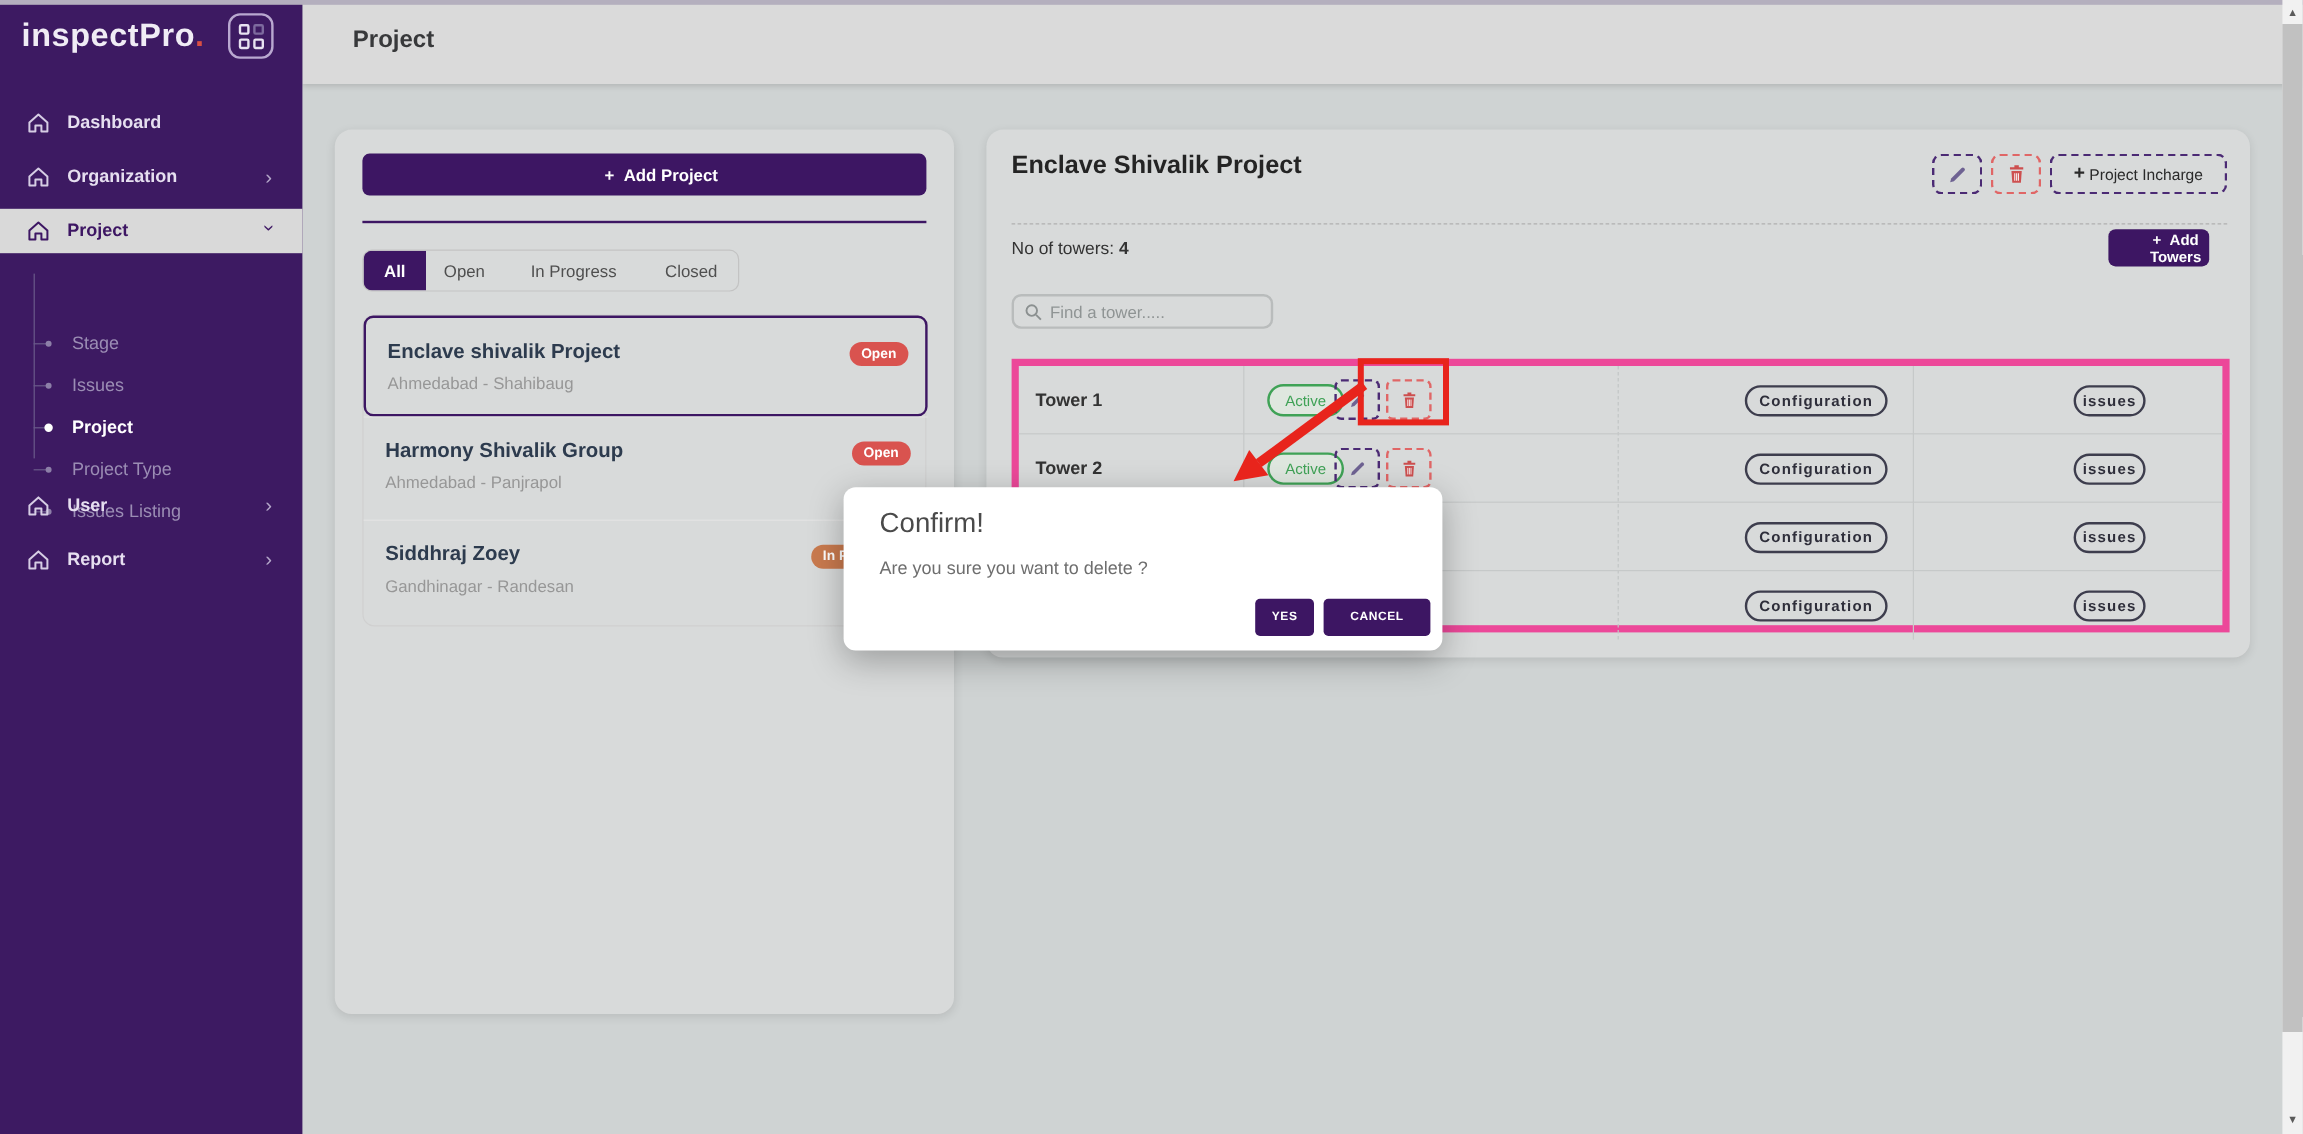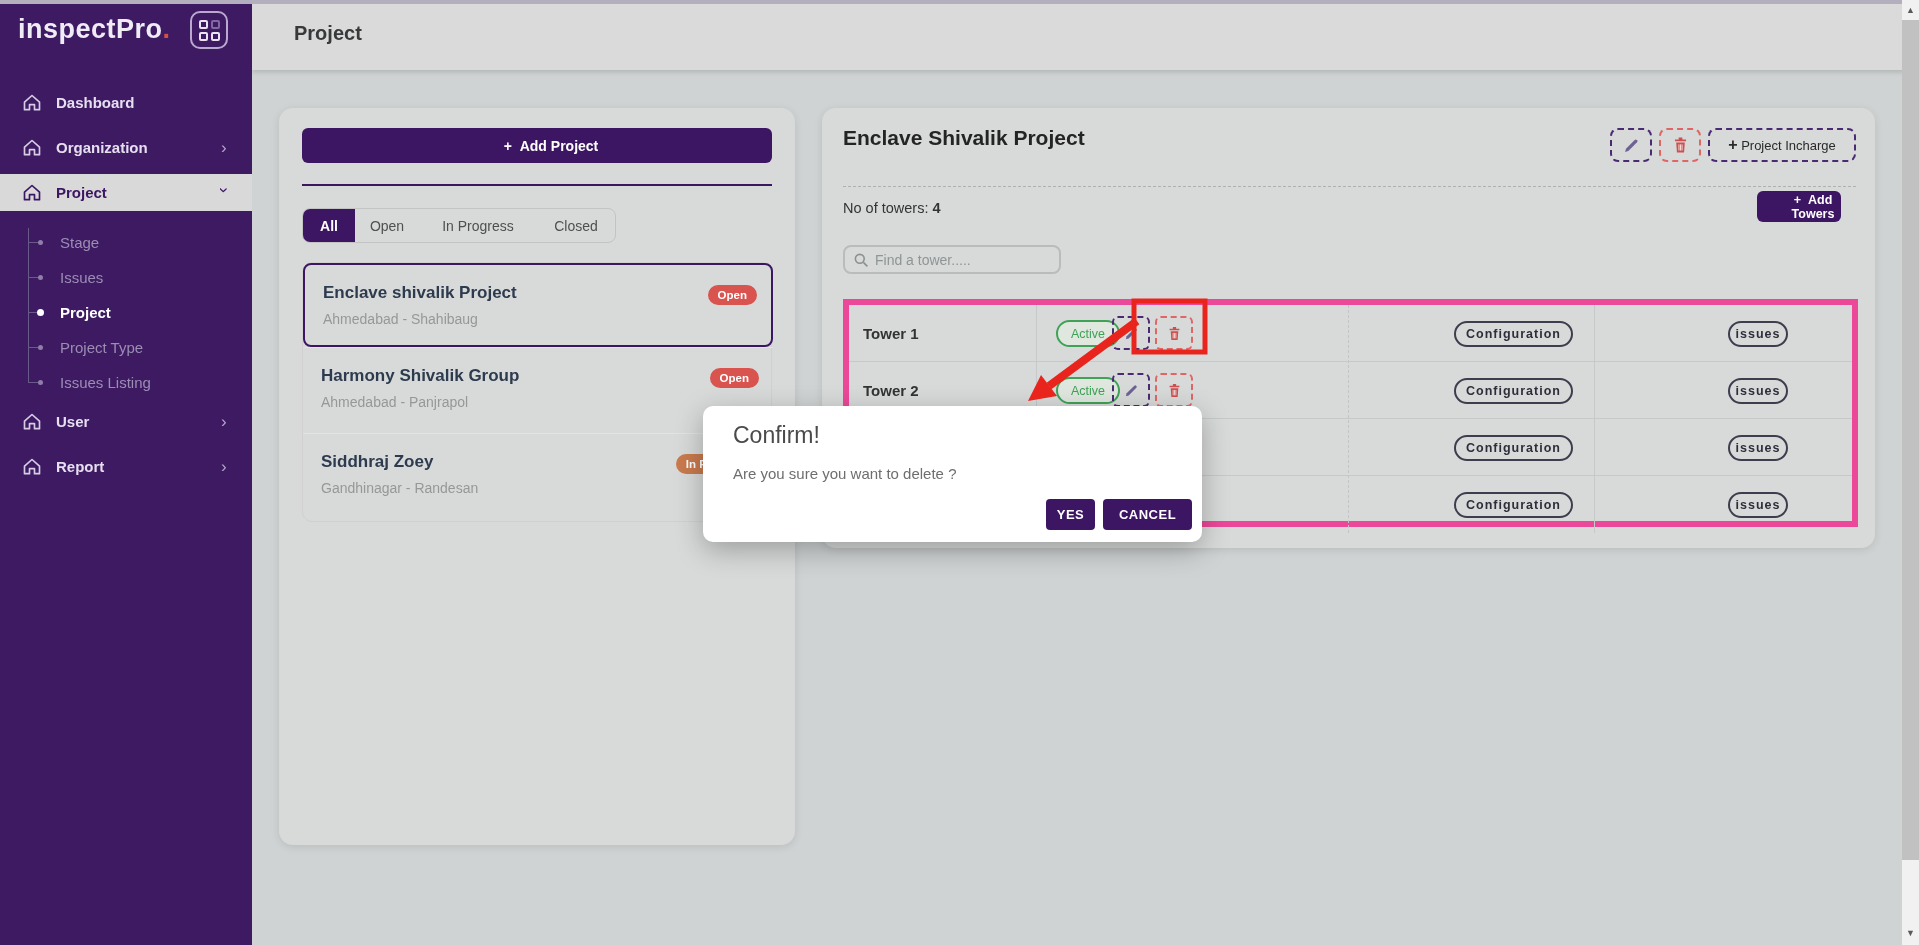--- a/index.html
+++ b/index.html
@@ -17,21 +17,21 @@
   .grid-ic { display:grid; grid-template-columns:9px 9px; grid-template-rows:9px 9px; gap:3px; }
   .grid-ic span { border:2px solid #e8e2f1; border-radius:2px; }
   .grid-ic span.dim { border-color:#7d6a9e; }
   .nav-item { position:absolute; left:0; width:252px; height:37px; display:flex; align-items:center; color:#e6dff0; font-size:15px; font-weight:600; cursor:pointer; }
   .nav-item .nic { margin-left:22px; width:20px; height:20px; flex:none; }
   .nav-item .nlbl { margin-left:14px; }
   .nav-item .chev { position:absolute; left:221px; font-size:17px; color:#b4a7c9; font-weight:400; }
   .nav-item.active { background:#d9d9d9; color:#3d1663; }
   .nav-item.active .chev { color:#3d1663; transform:rotate(90deg); top:6px; }
   .tree-v { position:absolute; left:28px; top:228px; width:1px; height:154px; background:#6a5a8a; }
-  .sub-item { position:absolute; left:0; width:208px; height:24px; display:flex; align-items:center; font-size:15px; color:#9b8db4; cursor:pointer; }
+  .sub-item { position:absolute; left:0; width:208px; height:24px; display:flex; align-items:center; font-size:15px; color:#9b8db4; cursor:pointer;margin-top:44px; }
   .sub-item .tick { position:absolute; left:28px; width:12px; height:1px; background:#6a5a8a; }
   .sub-item .dot { position:absolute; left:38px; width:5px; height:5px; border-radius:50%; background:#8d7fa8; }
   .sub-item .slbl { margin-left:60px; }
   .sub-item.active { color:#ffffff; font-weight:600; }
   .sub-item.active .dot { width:7px; height:7px; left:37px; background:#ffffff; }
 
   
   .header { position:absolute; left:252px; top:0; width:1667px; height:70px; background:#dadada; box-shadow:0 2px 5px rgba(0,0,0,.15); z-index:5; }
   .page-title { position:absolute; left:42px; top:22px; font-size:20px; font-weight:bold; color:#38393b; }
   .userblock { position:absolute; left:1448px; top:13px; display:flex; align-items:center; cursor:pointer; }
@@ -81,21 +81,21 @@
   .mini-edit { left:263px; border:2px dashed #4b2a74; }
   .mini-del { left:306px; border:2px dashed #e06666; }
   .pill-btn { position:absolute; top:16px; height:26px; border:2px solid #3d3d4d; border-radius:13px; background:transparent; color:#2e2e3a; font-size:12.5px; font-weight:bold; letter-spacing:1px; cursor:pointer; font-family:"Liberation Sans", sans-serif; }
   .cfg { left:605px; width:119px; }
   .iss { left:879px; width:60px; }
 
   
   .modal { position:absolute; left:703px; top:406px; width:499px; height:136px; background:#fff; border-radius:10px; box-shadow:0 8px 28px rgba(0,0,0,.28); z-index:50; }
   .m-title { position:absolute; left:30px; top:16px; font-size:23px; color:#4a4a4a; }
   .m-msg { position:absolute; left:30px; top:59px; font-size:15px; color:#6e6e6e; }
-  .m-btn { position:absolute; top:93px; height:31px; background:#3d1663; color:#fff; border:none; border-radius:4px; font-size:13px; font-weight:bold; letter-spacing:.5px; cursor:pointer; font-family:"Liberation Sans", sans-serif; }
+  .m-btn { position:absolute; top:93px; height:31px; background:#3d1663; color:#fff; border:none; border-radius:4px; font-size:10px; font-weight:bold; letter-spacing:.5px; cursor:pointer; font-family:"Liberation Sans", sans-serif; }
   .m-yes { left:343px; width:49px; }
   .m-cancel { left:400px; width:89px; }
 
   
   .annot { position:absolute; left:0; top:0; width:1919px; height:945px; z-index:60; pointer-events:none; }
 
   
   .sbar { position:absolute; left:1902px; top:0; width:17px; height:945px; background:#f1f1f1; z-index:70; }
   .sthumb { position:absolute; left:0; top:20px; width:17px; height:840px; background:#c1c1c1; }
   .sarr { position:absolute; left:0; width:17px; text-align:center; font-size:9px; color:#5a5a5a; }

